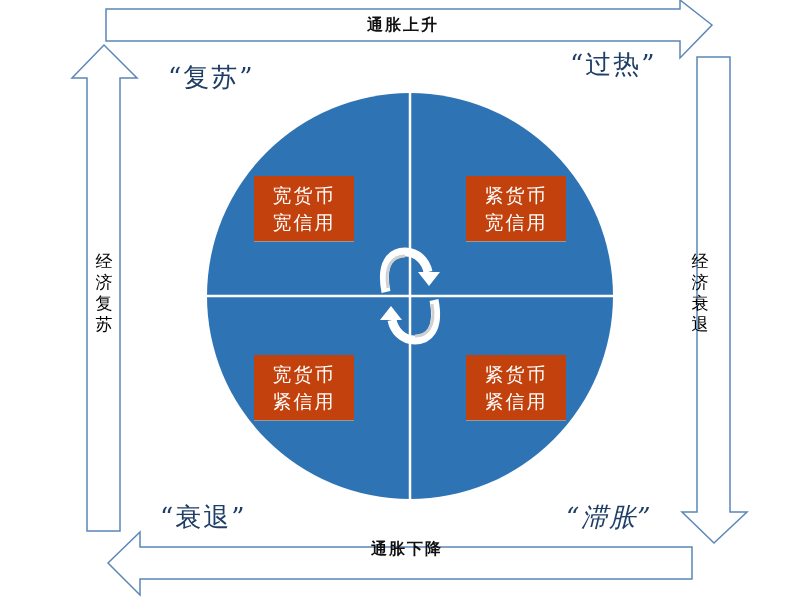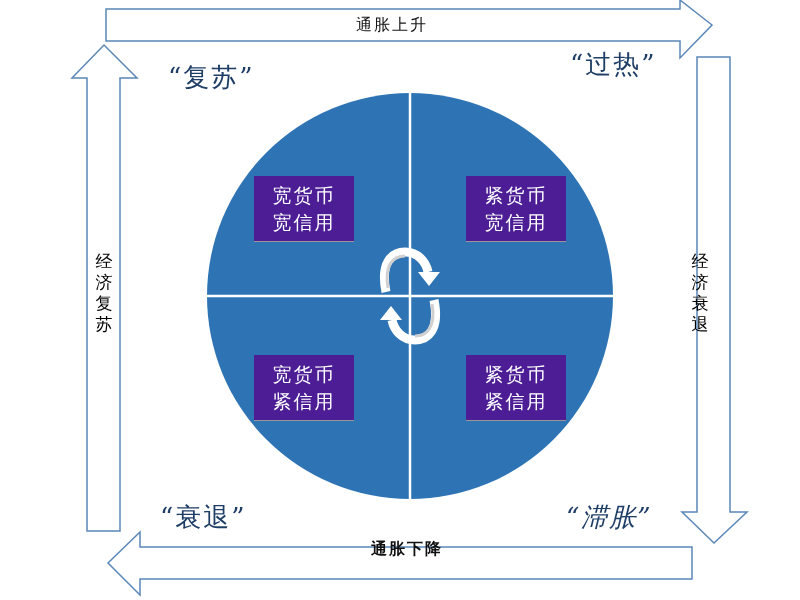--- a/index.html
+++ b/index.html
@@ -2,21 +2,21 @@
 <html><head>
 <meta charset="utf-8">
 <style>
   html, body { margin: 0; padding: 0; background: #ffffff; }
   body { width: 800px; height: 600px; position: relative; overflow: hidden;
          font-family: "DejaVu Sans", "Liberation Sans", sans-serif; }
   svg.bg { position: absolute; left: 0; top: 0; }
   .lbl { position: absolute; color: #111; font-size: 16px; letter-spacing: 2px; white-space: nowrap; }
   .vlbl { position: absolute; color: #000000; font-size: 17px; width: 20px; line-height: 21px; text-align: center; }
   .phase { position: absolute; color: #1F3E66; font-size: 26px; font-family: "DejaVu Serif", "Liberation Serif", serif; letter-spacing: 2px; white-space: nowrap; }
-  .box { position: absolute; width: 100px; height: 65px; background: #4c1d95; color: #ffffff;
+  .box { position: absolute; width: 100px; height: 65px; background: #c2410c; color: #ffffff;
          font-size: 19px; line-height: 27px; text-align: center; display: flex; flex-direction: column;
          justify-content: center; letter-spacing: 2px; border-bottom: 1px solid #9a9896; }
 </style>
 </head>
 <body>
 
 <svg class="bg" width="800" height="600" viewBox="0 0 800 600">
 
   <polygon points="106,9 680,9 680,0 712,25 680,58 680,41 106,41" fill="#ffffff" stroke="#5B87B8" stroke-width="1.5"></polygon>
 
@@ -35,21 +35,21 @@
     <path d="M386,292 C380,262 392,252 405,252 C418,252 426,262 428,272" fill="none" stroke="#ffffff" stroke-width="9" stroke-linecap="butt"></path>
     <path d="M388,288 C384,265 393,256 405,256" fill="none" stroke="#d0d0d0" stroke-width="3"></path>
     <polygon points="418,272 440,272 429,286" fill="#ffffff"></polygon>
 
     <path d="M434,300 C440,330 428,340 415,340 C402,340 394,330 392,320" fill="none" stroke="#ffffff" stroke-width="9" stroke-linecap="butt"></path>
     <path d="M432,304 C436,327 427,336 415,336" fill="none" stroke="#d0d0d0" stroke-width="3"></path>
     <polygon points="380,320 402,320 391,306" fill="#ffffff"></polygon>
   </g>
 </svg>
 
-<div class="lbl" style="left:356px; top:15px;">通胀上升</div>
+<div class="lbl" style="left:367px; top:15px;font-weight:bold;">通胀上升</div>
 <div class="lbl" style="left:371px; top:539px;font-weight:bold;">通胀下降</div>
 <div class="vlbl" style="left:94px; top:251px;">经济复苏</div>
 <div class="vlbl" style="left:672px; top:251px;margin-left:18px;">经济衰退</div>
 
 <div class="phase" style="left:160px; top:60px;margin-left:8px;">“复苏”</div>
 <div class="phase" style="left:570px; top:47px;">“过热”</div>
 <div class="phase" style="left:160px; top:500px;">“衰退”</div>
 <div class="phase" style="left:566px; top:500px;font-style:italic;">“滞胀”</div>
 
 <div class="box" style="left:254px; top:176px;">

